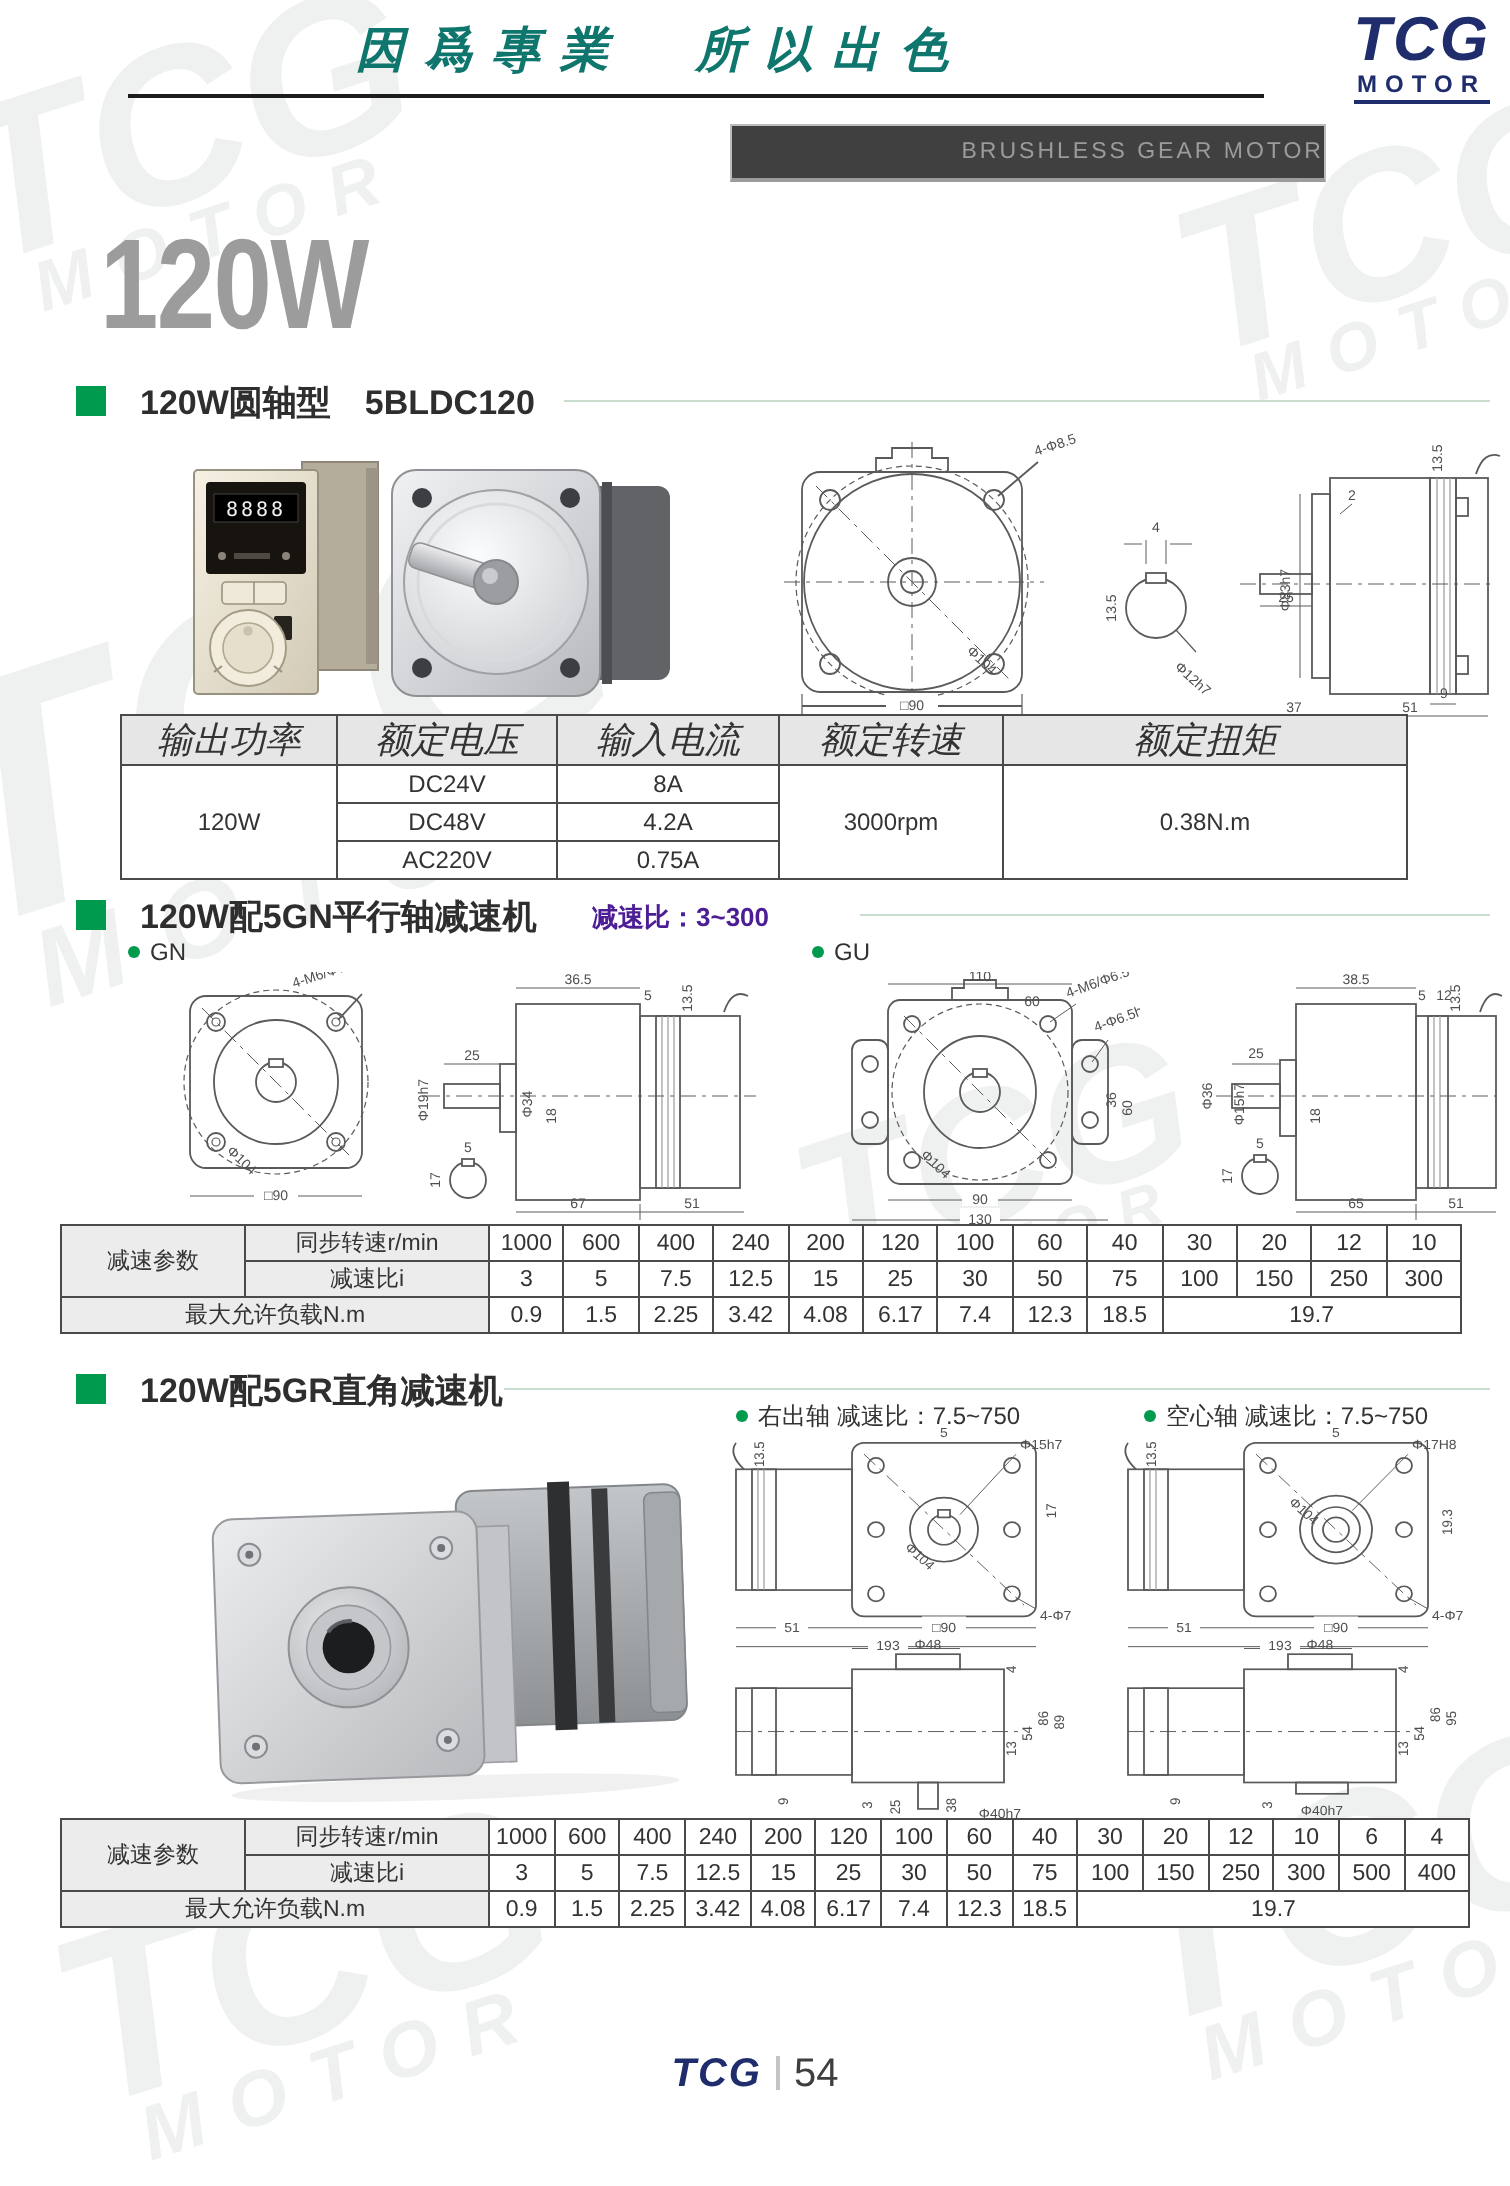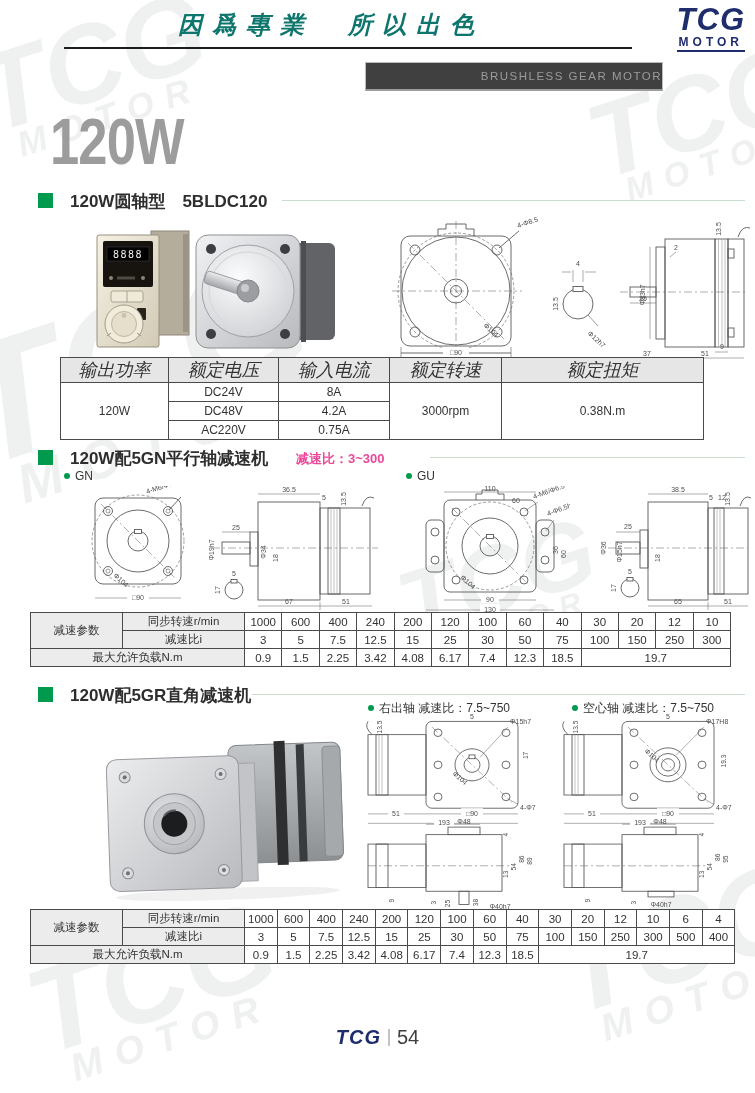--- a/index.html
+++ b/index.html
@@ -27,21 +27,21 @@
   .banner-en{left:365px;top:62px;width:296px;height:26px;background:#404040;border:1px solid #bcbcbc;
              border-bottom:2px solid #9c9c9c;color:#9b9b9b;font-size:11.5px;letter-spacing:1.5px;
              text-align:right;line-height:26px;}
 
   .page-title{left:50px;top:110px;font-size:64px;font-weight:bold;color:#9c9c9c;line-height:1;
               transform:scaleX(.82);transform-origin:left top;letter-spacing:-1px;}
 
   
   .sq{width:15px;height:15px;background:#009a4e;}
   .sec-title{font-size:17px;font-weight:bold;color:#2e2e2e;white-space:nowrap;}
-  .sec-note{font-size:13px;font-weight:bold;color:#ec4899;white-space:nowrap;}
+  .sec-note{font-size:13px;font-weight:bold;color:#4c1d95;white-space:nowrap;}
   .sec-rule{height:1px;background:#c9ddcf;}
 
   .bullet-label{font-size:12px;color:#333;white-space:nowrap;}
   .dot{display:inline-block;width:6px;height:6px;border-radius:50%;background:#009a4e;margin-right:5px;vertical-align:1px;}
 
   
   table{border-collapse:collapse;table-layout:fixed;background:#fff;}
   td,th{border:1px solid #4a4a4a;text-align:center;vertical-align:middle;color:#333;
         font-weight:normal;white-space:nowrap;overflow:hidden;padding:0;}
   .spec th{background:#e6e6e6;height:23px;font-size:18px;font-style:italic;}

